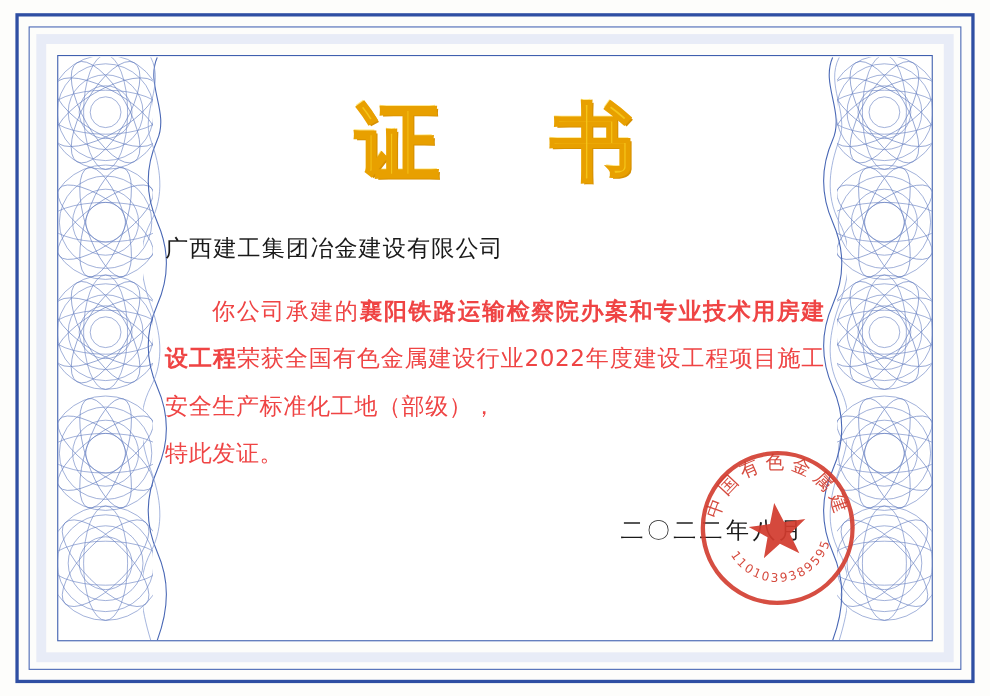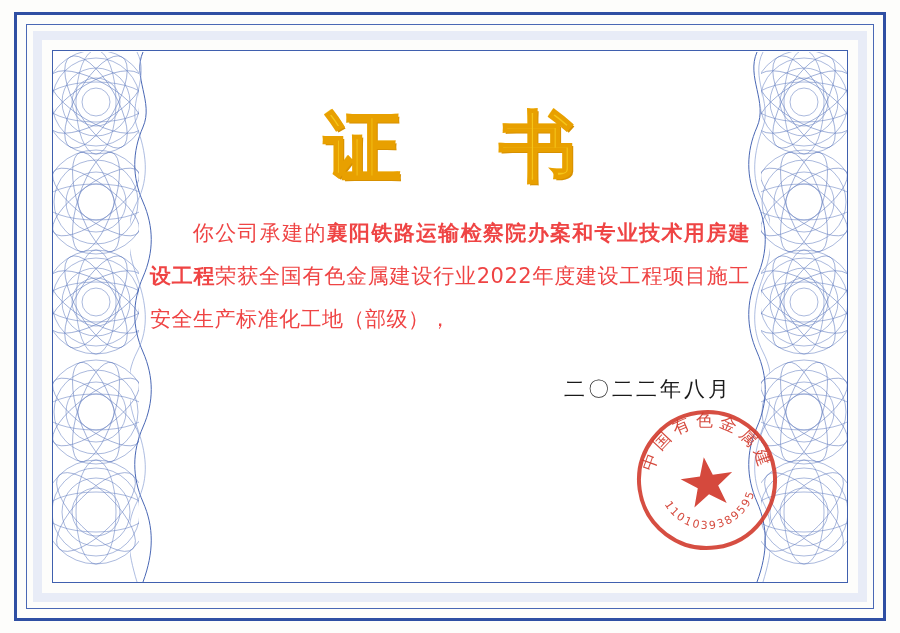--- a/index.html
+++ b/index.html
@@ -90,22 +90,22 @@
   .content {
     position: absolute;
     left: 150px;
     right: 150px;
     top: 70px;
     bottom: 70px;
   }
 
   .cert-title {
     text-align: center;
-    margin-top: 36px;
-    font-family: Liberation Serif, serif;
+    margin-top: 18px;
+    font-family: Liberation Sans, sans-serif;
     font-size: 76px;
     font-weight: bold;
     letter-spacing: 40px;
     text-indent: 40px;
     color: #f5c518;
     -webkit-text-stroke: 2px #e8a000;
     text-shadow:
        2px 2px 0 #d79000,
       -1px -1px 0 #ffe680;
     line-height: 1.1;
@@ -335,23 +335,25 @@
     <svg width="26" height="530" viewBox="0 0 26 530" preserveAspectRatio="none">
       <path d="M13 0 C 2 25, 24 50, 13 75 S 2 125, 13 150 S 24 200, 13 225 S 2 275, 13 300 S 24 350, 13 375 S 2 425, 13 450 S 24 500, 13 530" fill="none" stroke="#4a68b5" stroke-width="1"></path>
       <path d="M19 0 C 6 25, 28 50, 19 75 S 6 125, 19 150 S 28 200, 19 225 S 6 275, 19 300 S 28 350, 19 375 S 6 425, 19 450 S 28 500, 19 530" fill="none" stroke="#8ba0d4" stroke-width="0.7"></path>
     </svg>
   </div>
 
   <div class="content">
 
     <div class="cert-title">证 书</div>
 
+    <div class="company">广西建工集团冶金建设有限公司</div>
 
     <div class="body-text">
       <span class="indent"></span><span>你公司承建的</span><b>襄阳铁路运输检察院办案和专业技术用房建设工程</b><span>荣获全国有色金属建设行业</span><span>2022</span><span>年度建设工程项目施工安全生产标准化工地（部级），</span><br>
+      <span>特此发证。</span>
     </div>
 
     <div class="date-line">二〇二二年八月</div>
   </div>
 
   <div class="seal">
     <svg width="150" height="150" viewBox="0 0 150 150">
       <defs>
         <path id="sealArcTop" d="M 21 75 A 54 54 0 1 1 129 75"></path>
         <path id="sealArcBot" d="M 26 75 A 49 49 0 0 0 124 75"></path>

